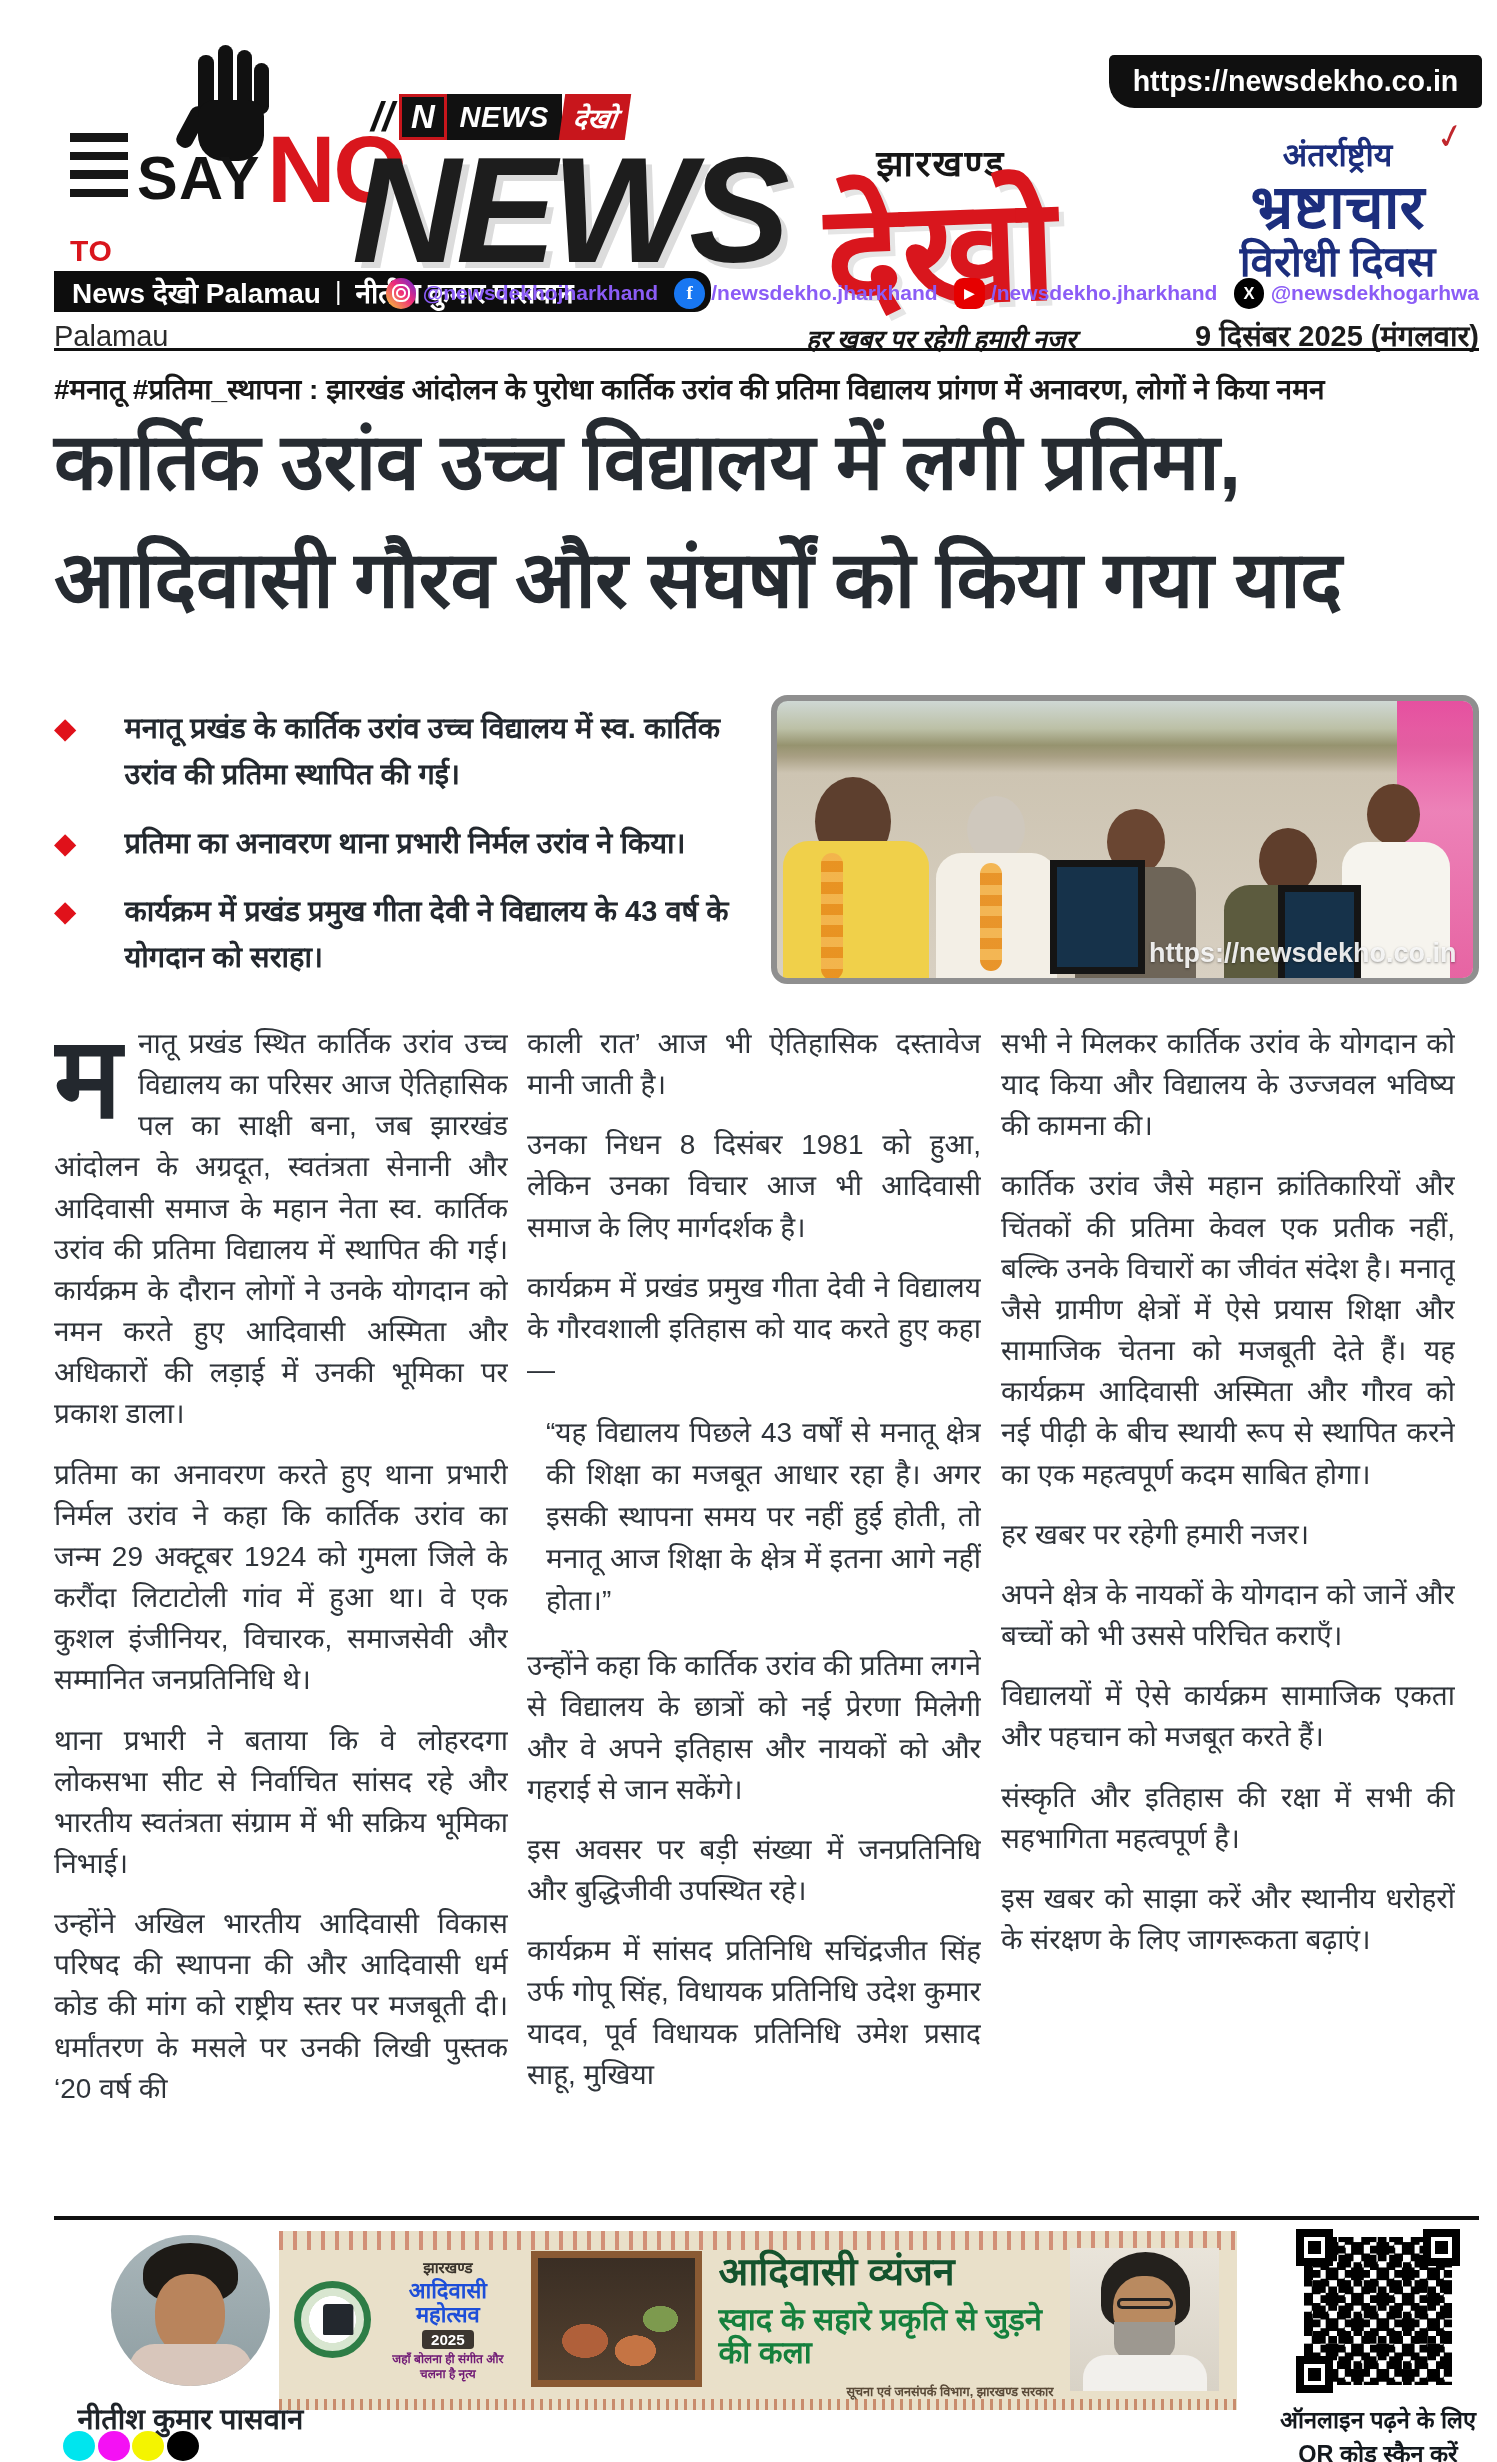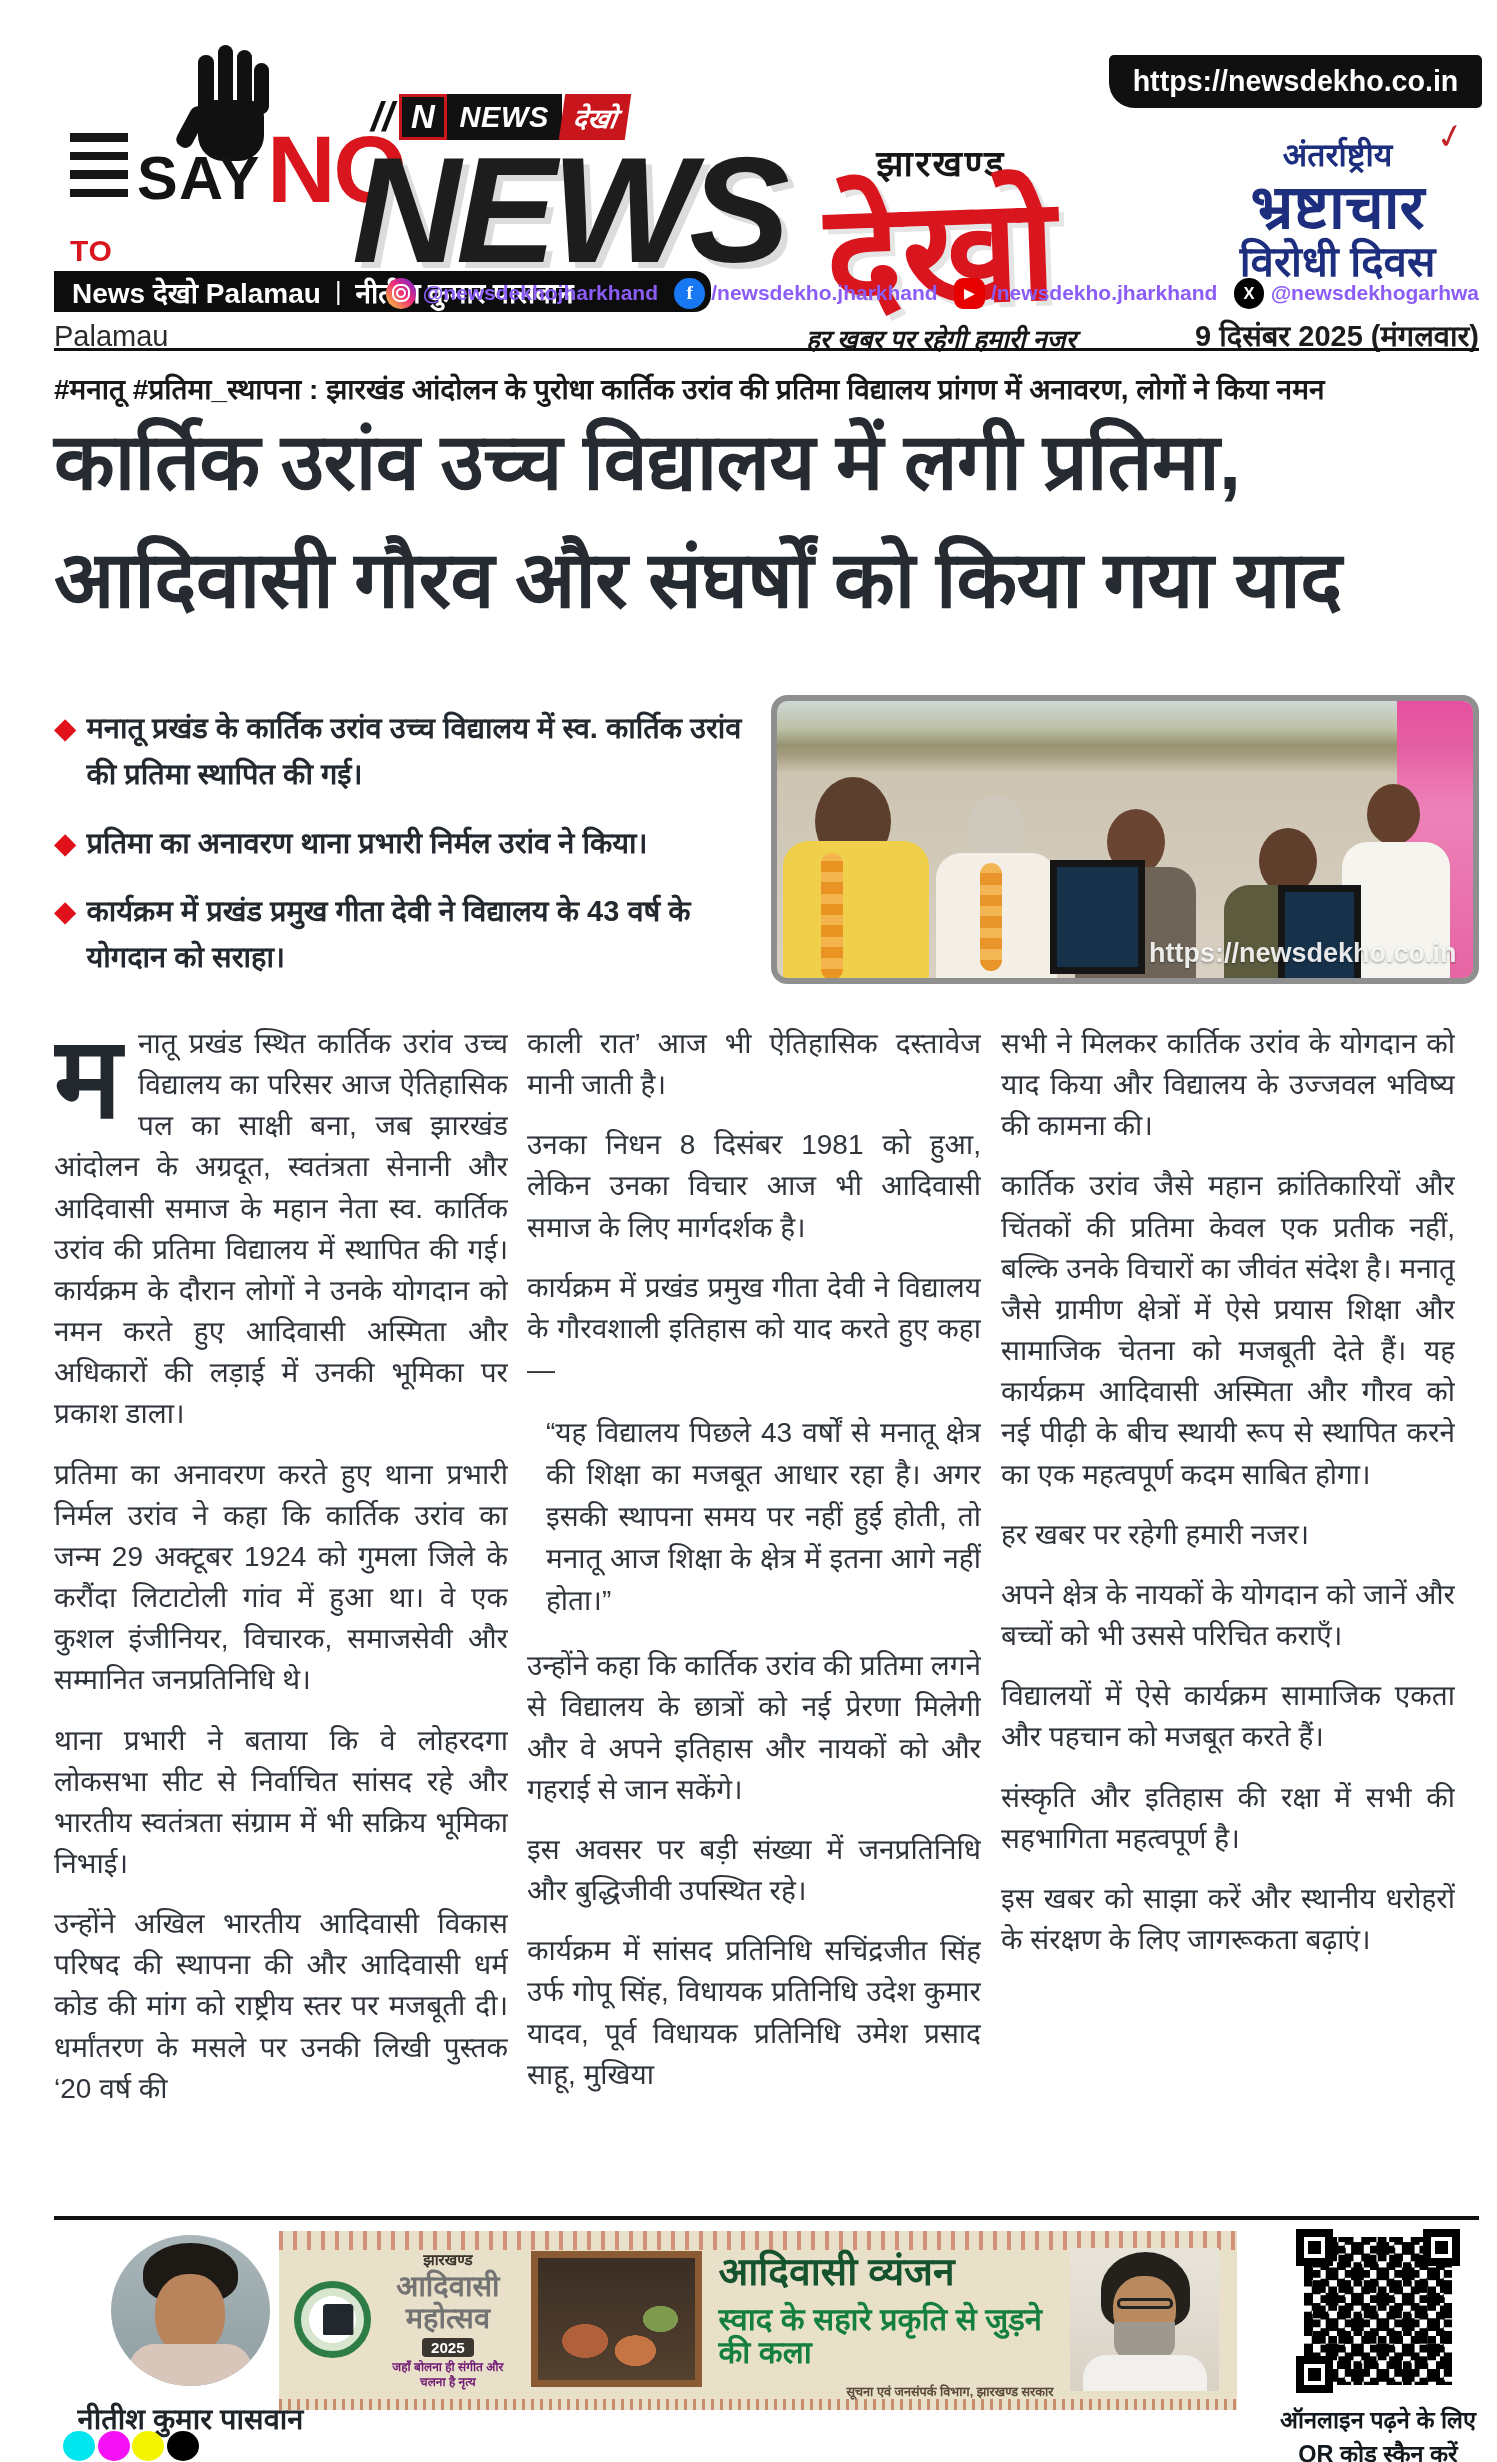--- a/index.html
+++ b/index.html
@@ -67,21 +67,21 @@
   
   .kicker { position:absolute; left:54px; top:369px; width:1425px; font-size:28px; font-weight:800; color:#191919; }
   .headline { position:absolute; left:54px; top:411px; width:1425px; color:#262b31; }
   .headline .h1 { font-size:79px; font-weight:900; line-height:1.28; letter-spacing:-0.6px; }
   .headline .h2 { font-size:79px; font-weight:900; line-height:1.28; letter-spacing:-0.6px; margin-top:16.5px; }
 
   
   .bullets { position:absolute; left:54px; top:706px; width:692px; }
   .bullet-item { display:flex; margin-bottom:23px; }
   .bullet-diamond { color:#e0111a; font-size:29px; line-height:1.55; margin-right:10.2px; flex:none; }
-  .bullet-text { font-size:29px; line-height:1.58; color:#23282e; font-weight:600; }
+  .bullet-text { font-size:29px; line-height:1.58; color:#23282e; font-weight:600;margin-left:38px; }
   .bullet-text .b { font-weight:900; }
 
   .photo { position:absolute; left:771px; top:695px; width:708px; height:289px; border:6.3px solid #8f8f8f; border-radius:16.5px; overflow:hidden;
     background:
       linear-gradient(180deg,#cfd8d4 0%,#bcc0a6 10%,#96936f 16%,#a89f83 20%,#cdc4b2 26%,#d8d0c2 100%); }
   .photo .strip { position:absolute; right:0; top:0; width:76px; height:100%; background:linear-gradient(180deg,#e8419a,#f07ab8 40%,#e8589f); opacity:.9; }
   .photo .head { position:absolute; width:58px; height:66px; border-radius:50%; background:#6d4a35; }
   .photo .torso { position:absolute; width:121px; height:165px; border-radius:25.4px 25.4px 0 0; }
   .photo .garland { position:absolute; width:21.6px; height:127px; border-radius:11.4px; background:repeating-linear-gradient(0deg,#e89020 0 11.4px,#f3b34c 11.4px 21.6px); opacity:.95; }
   .photo .frame { position:absolute; width:95px; height:114px; background:#16324a; border:7.6px solid #151515; }
@@ -106,21 +106,21 @@
   .ad { position:absolute; left:279px; top:2231px; width:958px; height:179px; background:#e9e0c9; overflow:hidden; display:flex; align-items:center; gap:16.5px; padding:16.5px 18px 19px 15.2px; }
   .ad .bunting { position:absolute; left:0; top:0; width:100%; height:19px;
      background:repeating-linear-gradient(90deg,#bf4f35 0 3.8px,transparent 3.8px 14px); opacity:.55; }
   .ad .bottom-trim { position:absolute; left:0; bottom:0; width:100%; height:11.4px;
      background:repeating-linear-gradient(90deg,#b3542e 0 3.2px,transparent 3.2px 9px); opacity:.6; }
   .ad-poster { display:flex; align-items:center; gap:10.2px; flex:none; }
   .emblem { width:77px; height:77px; border-radius:50%; border:7.6px solid #2e7d46; background:radial-gradient(circle at 50% 50%, #fff 0 52%, #d8e6d0 53% 100%); position:relative; flex:none; }
   .emblem::after { content:""; position:absolute; left:21.6px; top:16.5px; width:19px; height:30.5px; background:#23282e; border-radius:3.8px 3.8px 1.3px 1.3px; box-shadow:11.4px 0 0 #23282e; }
   .fest { display:flex; flex-direction:column; align-items:center; gap:2.5px; width:133px; text-align:center; }
   .fest .region { font-size:15.2px; font-weight:700; color:#3a342c; }
-  .fest .name { font-size:29px; font-weight:900; color:#737373; line-height:1.1; }
+  .fest .name { font-size:22px; font-weight:900; color:#1d4ed8; line-height:1.1; }
   .fest .year { background:#3c3630; color:#fff; font-size:15.2px; font-weight:800; padding:1.3px 9px; border-radius:3.8px; }
   .fest .slogan { font-size:12px; font-weight:700; color:#701a75; line-height:1.25; }
   .ad-frame { width:171px; height:136px; border:7.6px solid #8a5a33; background:
       radial-gradient(38px 28px at 30% 68%, #b0603a 0 60%, transparent 61%),
       radial-gradient(34px 25.4px at 62% 76%, #c57444 0 60%, transparent 61%),
       radial-gradient(29px 21.6px at 78% 50%, #7d9a4e 0 60%, transparent 61%),
       linear-gradient(180deg,#3a2e24 0%,#54412f 100%);
       flex:none; }
   .ad-text { flex:1; display:flex; flex-direction:column; gap:6.3px; padding-top:5.1px; }
   .ad-title { font-size:39px; font-weight:900; color:#14532d; }

